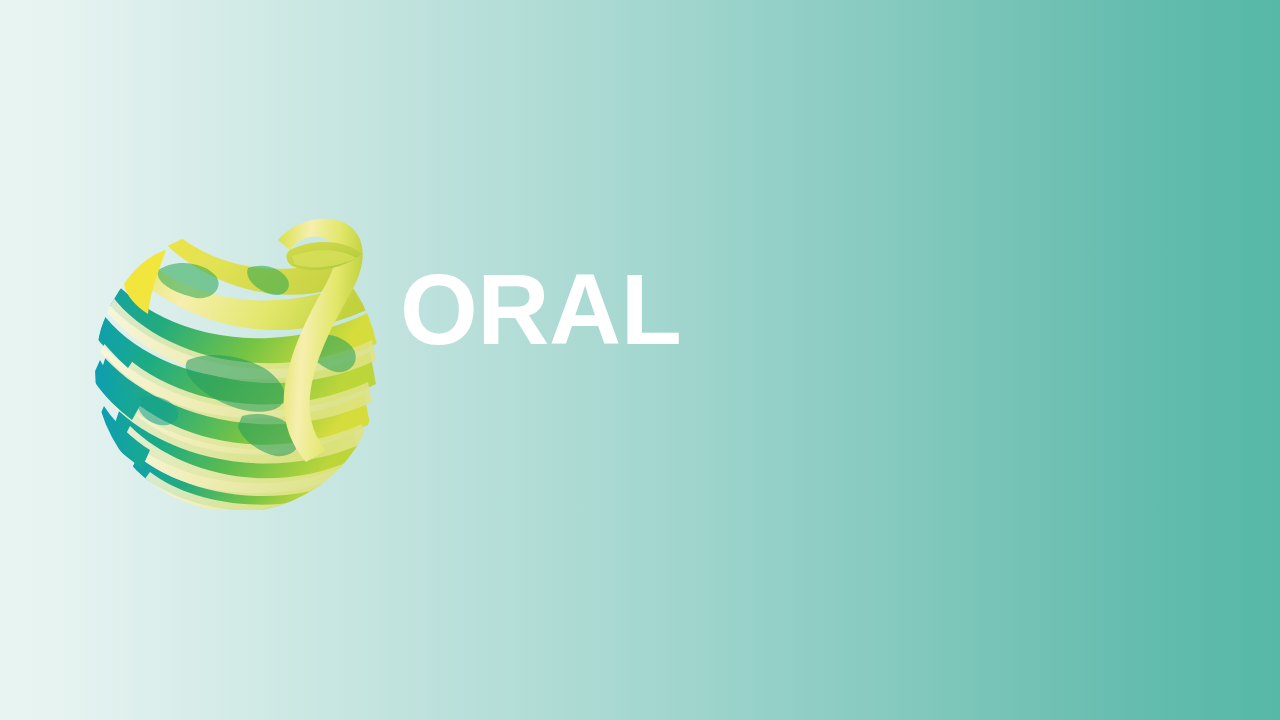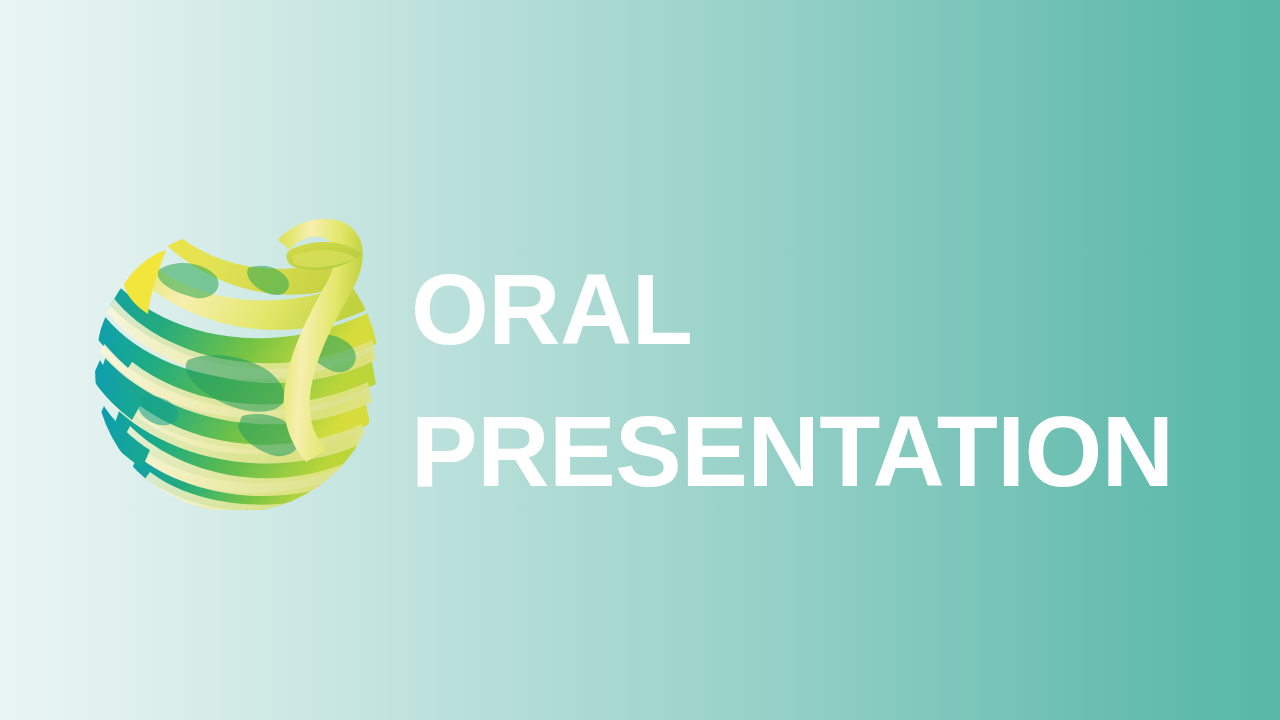--- a/index.html
+++ b/index.html
@@ -51,21 +51,20 @@
     left: 400px;
     top: 238px;
     width: 800px;
     color: #ffffff;
     font-family: "Liberation Sans", sans-serif;
     font-weight: bold;
     font-size: 100px;
     line-height: 1.42;
     letter-spacing: -0.5px;
     white-space: nowrap;
-    margin-left: 11px;
   }
   .headline .line {
     display: block;
   }
 </style>
 </head>
 <body>
 
 <div class="slide">
 
@@ -172,16 +171,15 @@
         <path d="M 200 46 C 222 38, 248 38, 264 48 C 244 58, 218 60, 202 54 Z" fill="#d9e05c" opacity="0.75"></path>
       </g>
 
       <path d="M 32 74 C 44 56, 60 44, 74 40 C 66 62, 58 84, 56 104 C 44 96, 34 86, 32 74 Z" fill="#f2e53c"></path>
 
     </svg>
   </div>
 
   <div class="headline">
     <span class="line">ORAL</span>
-    <span class="line">PRESENTATION</span>
   </div>
 
 </div>
 
 </body></html>

